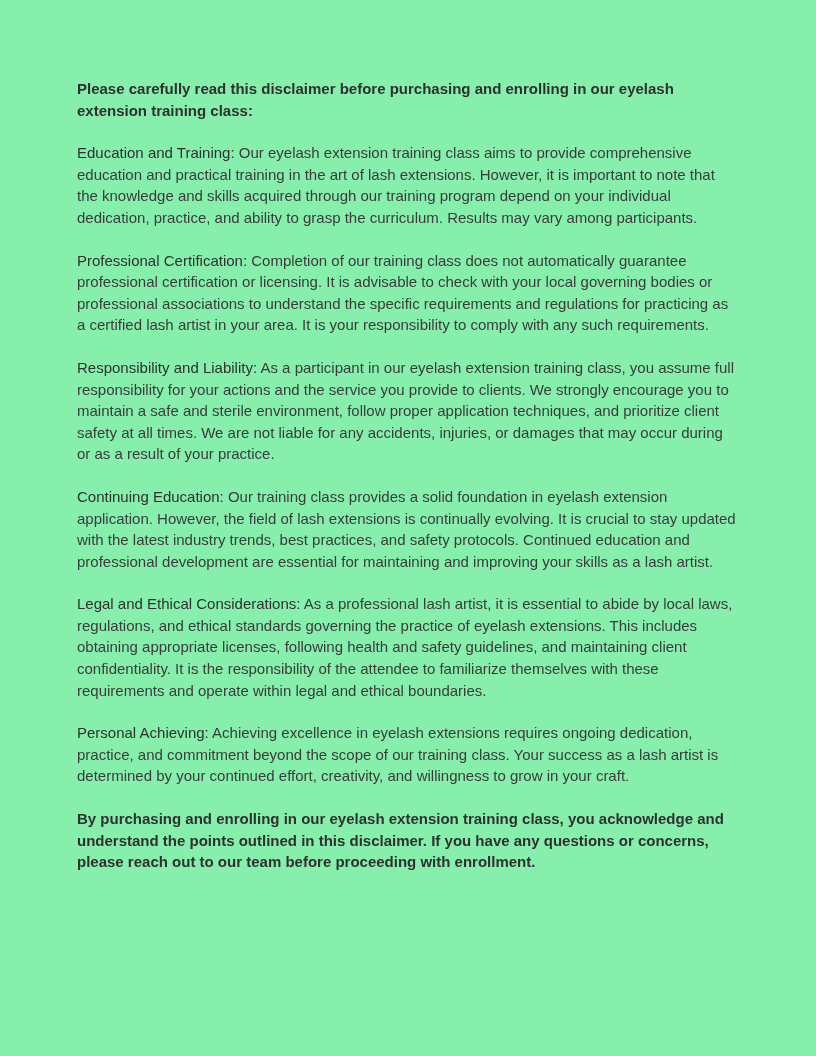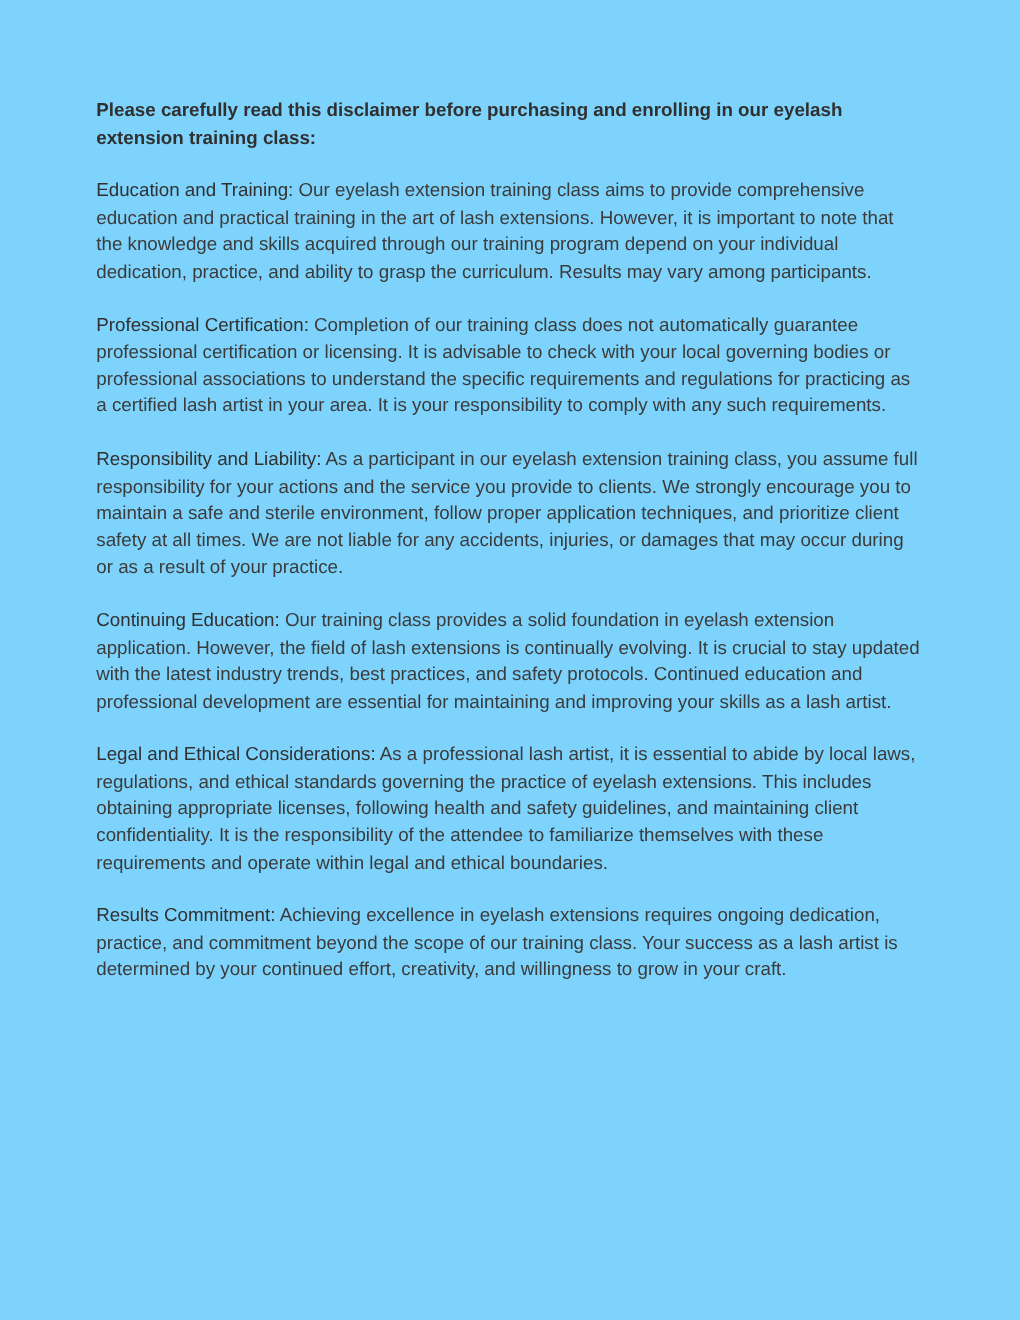--- a/index.html
+++ b/index.html
@@ -4,21 +4,21 @@
 <style>
   html, body {
     margin: 0;
     padding: 0;
     background: #ffffff;
   }
   .page {
     position: relative;
     width: 816px;
     height: 1056px;
-    background: #7dd3fc;
+    background: #86efac;
     box-sizing: border-box;
     padding: 78px 79px 40px 77px;
     font-family: "Liberation Sans", sans-serif;
     font-size: 15px;
     line-height: 21.6px;
     color: #3b3b3b;
     overflow: hidden;
   }
   .para {
     margin: 0 0 21px 0;
@@ -56,17 +56,18 @@
 
   <p class="para">
     <span class="lead">Continuing Education:</span><span> Our training class provides a solid foundation in eyelash extension application. However, the field of lash extensions is continually evolving. It is crucial to stay updated with the latest industry trends, best practices, and safety protocols. Continued education and professional development are essential for maintaining and improving your skills as a lash artist.</span>
   </p>
 
   <p class="para">
     <span class="lead">Legal and Ethical Considerations:</span><span> As a professional lash artist, it is essential to abide by local laws, regulations, and ethical standards governing the practice of eyelash extensions. This includes obtaining appropriate licenses, following health and safety guidelines, and maintaining client confidentiality. It is the responsibility of the attendee to familiarize themselves with these requirements and operate within legal and ethical boundaries.</span>
   </p>
 
   <p class="para">
-    <span class="lead">Results Commitment:</span><span> Achieving excellence in eyelash extensions requires ongoing dedication, practice, and commitment beyond the scope of our training class. Your success as a lash artist is determined by your continued effort, creativity, and willingness to grow in your craft.</span>
+    <span class="lead">Personal Achieving:</span><span> Achieving excellence in eyelash extensions requires ongoing dedication, practice, and commitment beyond the scope of our training class. Your success as a lash artist is determined by your continued effort, creativity, and willingness to grow in your craft.</span>
   </p>
 
+  <p class="para bold-para">By purchasing and enrolling in our eyelash extension training class, you acknowledge and understand the points outlined in this disclaimer. If you have any questions or concerns, please reach out to our team before proceeding with enrollment.</p>
 
 </div>
 
 </body></html>

